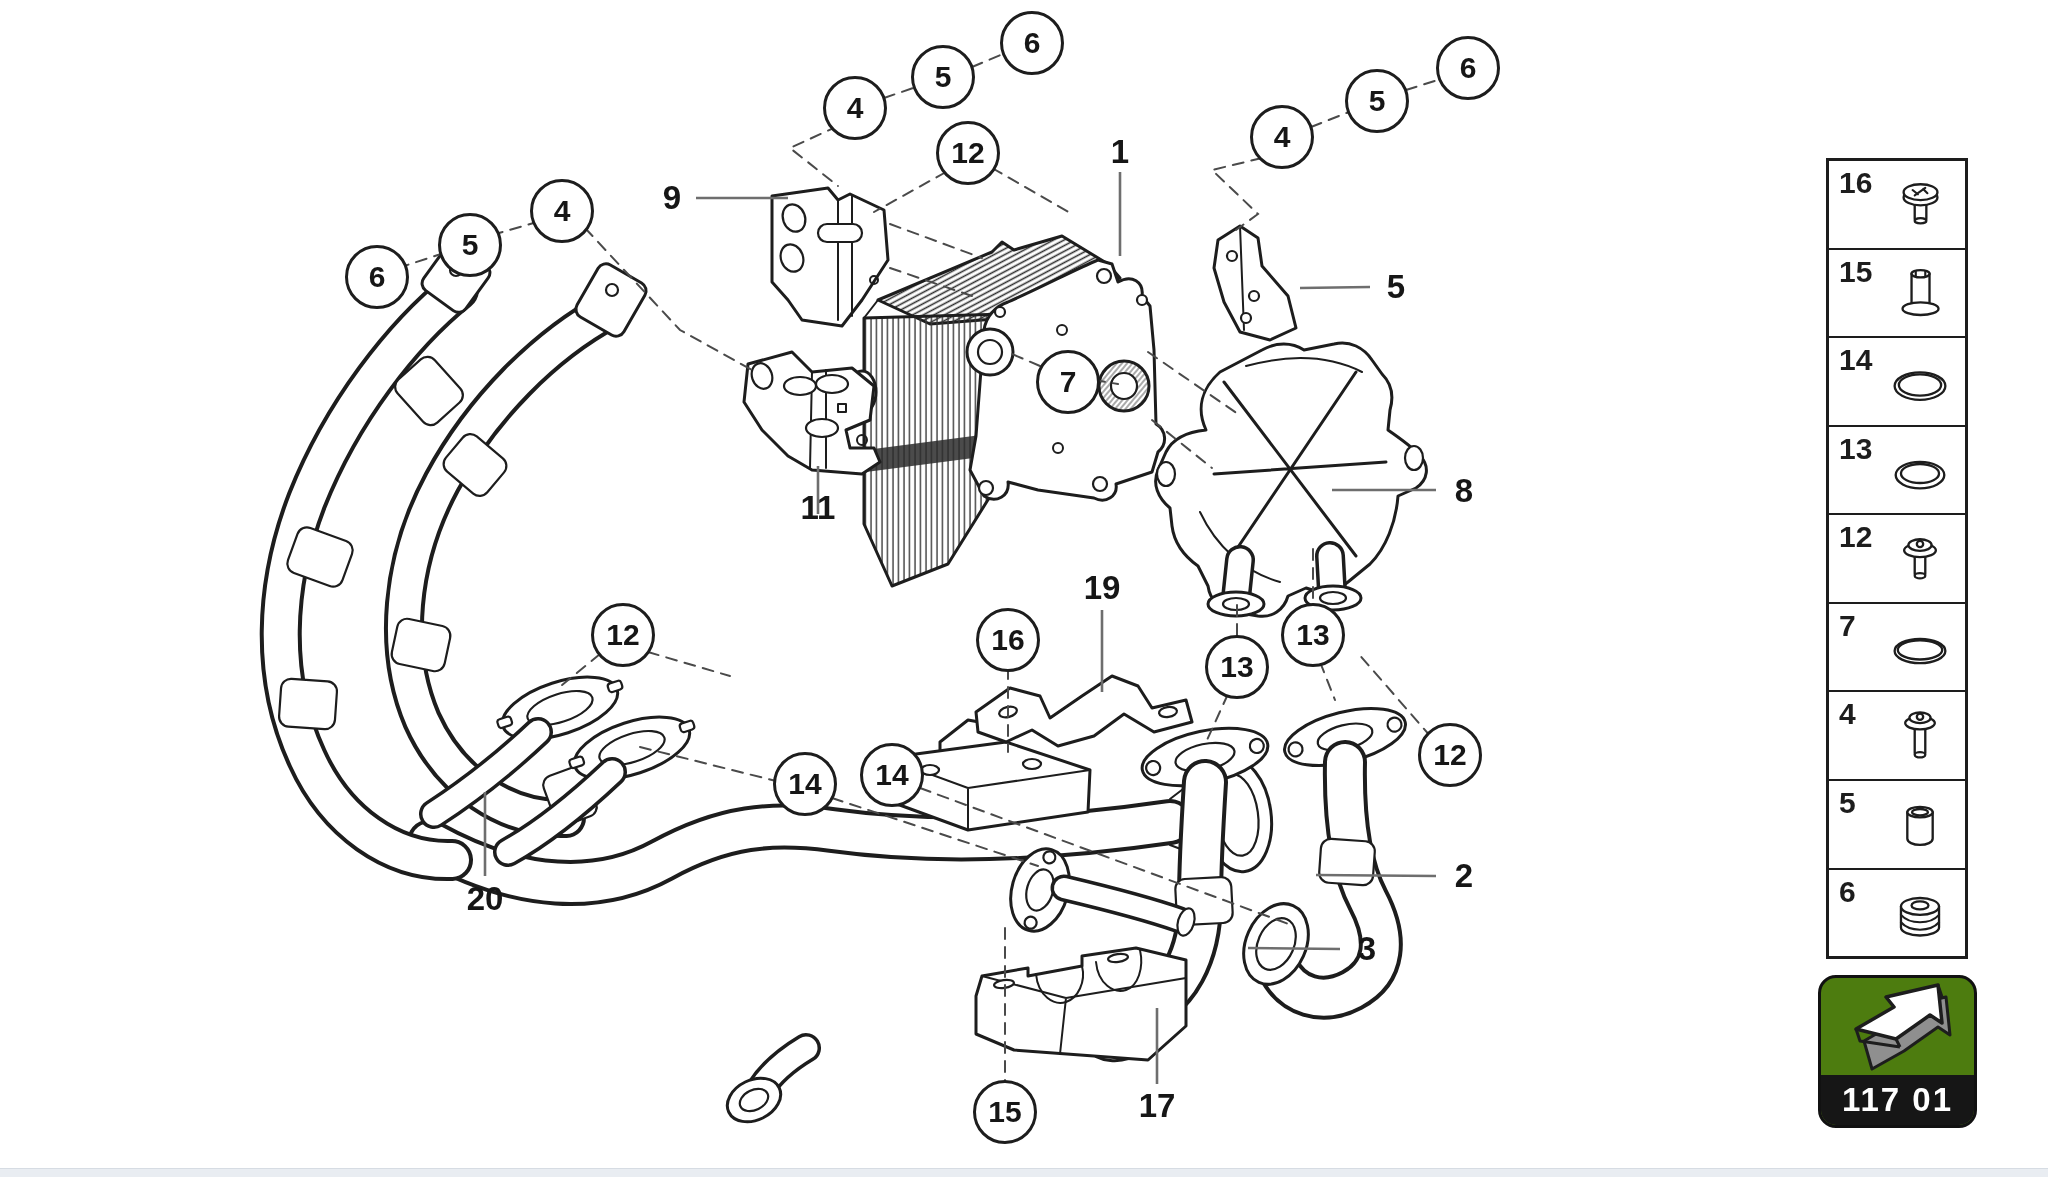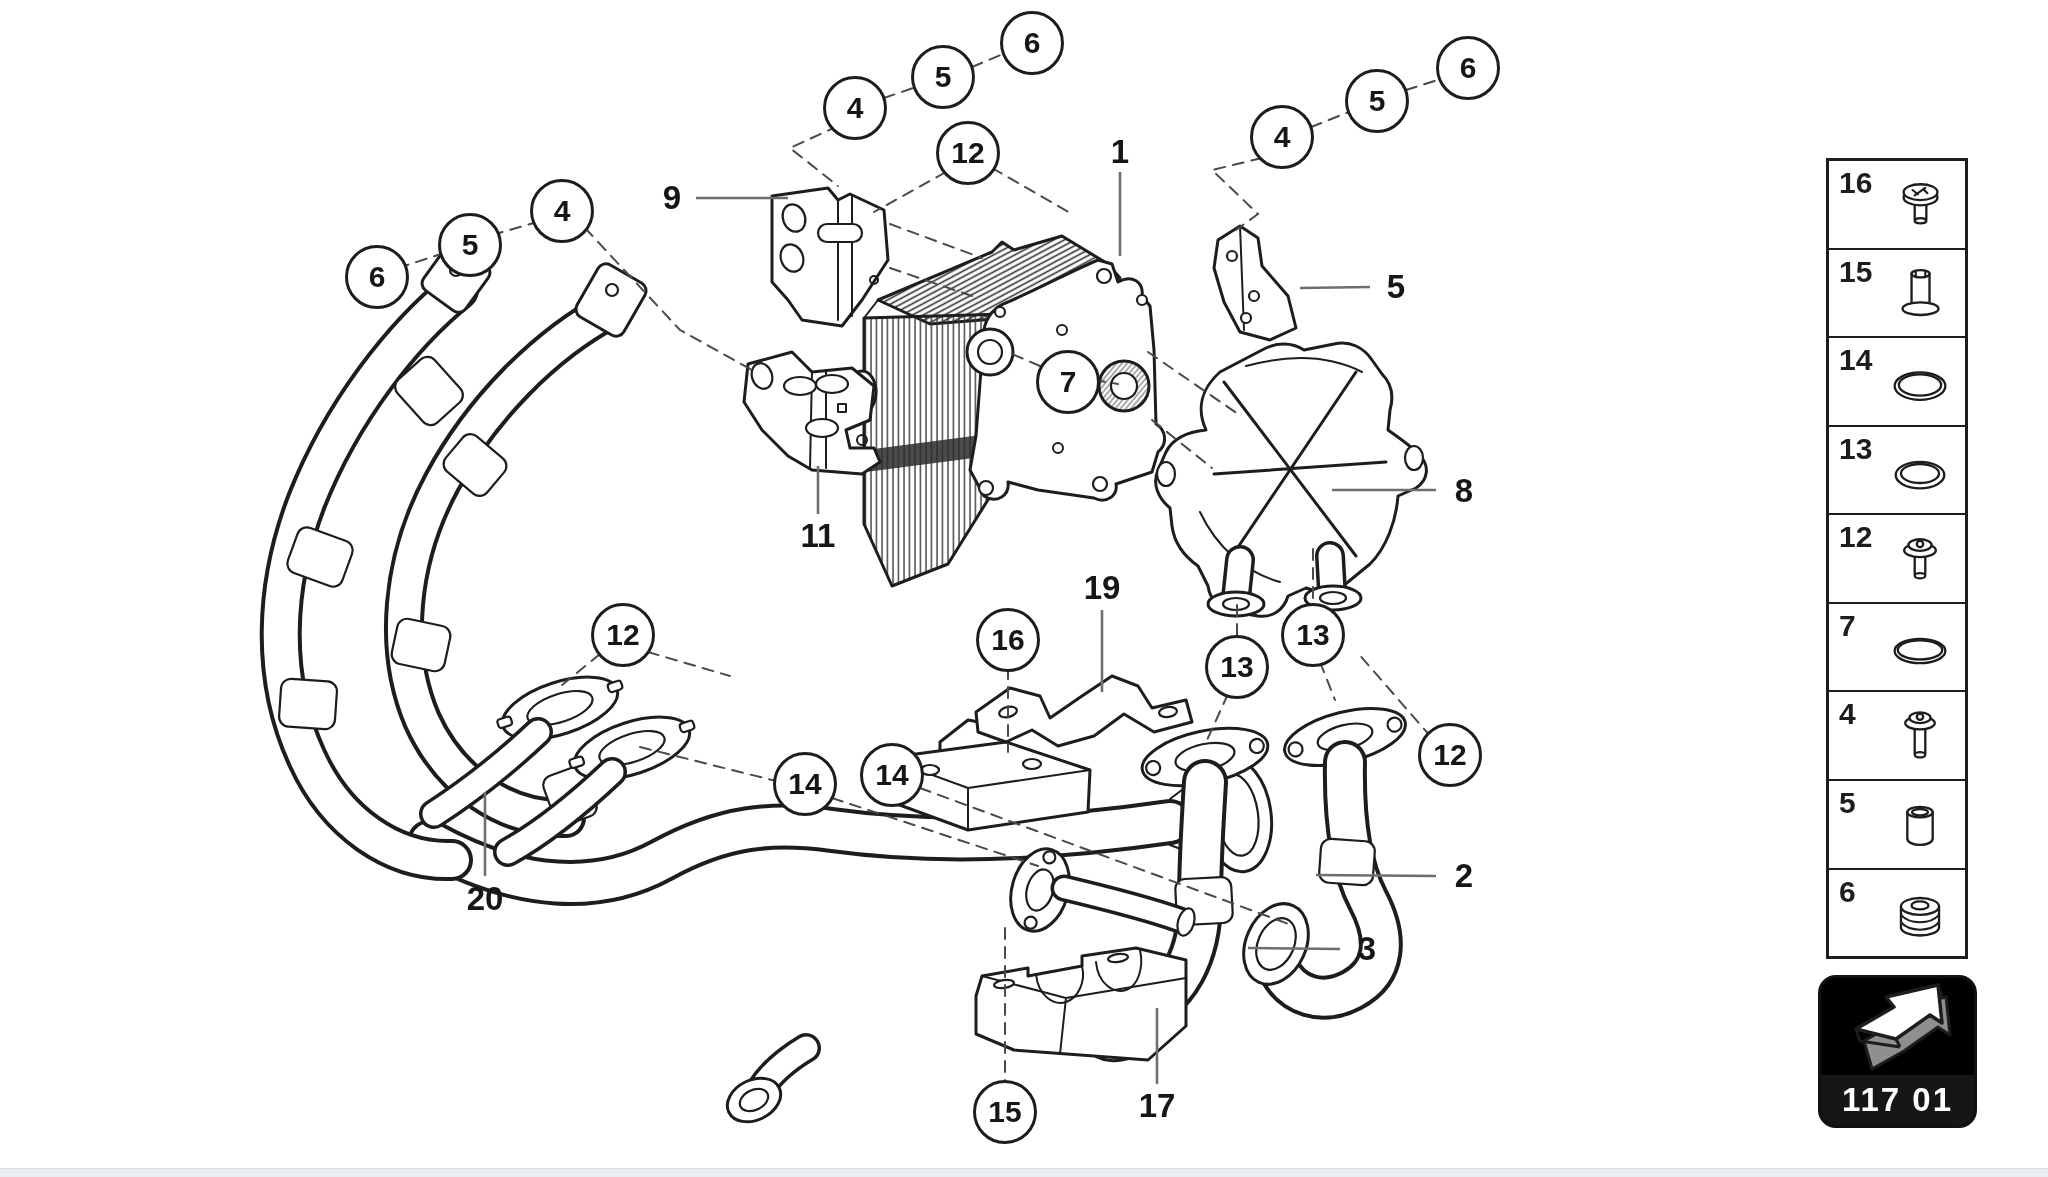--- a/index.html
+++ b/index.html
@@ -22,21 +22,21 @@
   .plabel{position:absolute;transform:translate(-50%,-50%);font-weight:700;font-size:33px;color:#161616;}
   
   .legend{position:absolute;left:1826px;top:158px;width:142px;height:801px;border:3px solid #1d1d1d;
           background:#fff;box-sizing:border-box;display:flex;flex-direction:column;}
   .legend-row{flex:1 1 0;border-bottom:2.5px solid #1d1d1d;position:relative;}
   .legend-row:last-child{border-bottom:none;}
   .legend-ref{position:absolute;left:10px;top:5px;font-weight:700;font-size:30px;}
   .legend-ico{position:absolute;right:8px;top:50%;transform:translateY(-46%);}
   
   .codebox{position:absolute;left:1818px;top:975px;width:159px;height:153px;border:3.5px solid #111;
-           border-radius:18px;background:#000000;box-sizing:border-box;overflow:hidden;
+           border-radius:18px;background:#4d7c0f;box-sizing:border-box;overflow:hidden;
            display:flex;flex-direction:column;}
   .codebox .art{flex:1;display:flex;align-items:center;justify-content:center;}
   .codebox .band{height:50px;background:#161616;display:flex;align-items:center;justify-content:center;}
   .codebox .band span{color:#fff;font-weight:700;font-size:33px;letter-spacing:2px;}
   .footstrip{position:absolute;left:0;top:1168px;width:2048px;height:9px;background:#e9edf2;border-top:1px solid #d6dce3;}
 </style>
 </head>
 <body>
 
 <div class="stage">
@@ -349,21 +349,21 @@
       <span>14</span>
     </div>
   <div class="callout" style="left:973px;top:1080px">
       <span>15</span>
     </div>
 
   <div class="plabel" style="left:672px;top:198px">9</div>
   <div class="plabel" style="left:1120px;top:152px">1</div>
   <div class="plabel" style="left:1396px;top:287px">5</div>
   <div class="plabel" style="left:1464px;top:491px">8</div>
-  <div class="plabel" style="left:818px;top:536px">11</div>
+  <div class="plabel" style="left:818px;top:508px">11</div>
   <div class="plabel" style="left:1102px;top:588px">19</div>
   <div class="plabel" style="left:485px;top:899px">20</div>
   <div class="plabel" style="left:1464px;top:876px">2</div>
   <div class="plabel" style="left:1367px;top:949px">3</div>
   <div class="plabel" style="left:1157px;top:1106px">17</div>
 
   <aside class="legend">
     <div class="legend-row">
       <span class="legend-ref">16</span>
       <svg class="legend-ico" width="74" height="74" viewBox="0 0 70 70">

